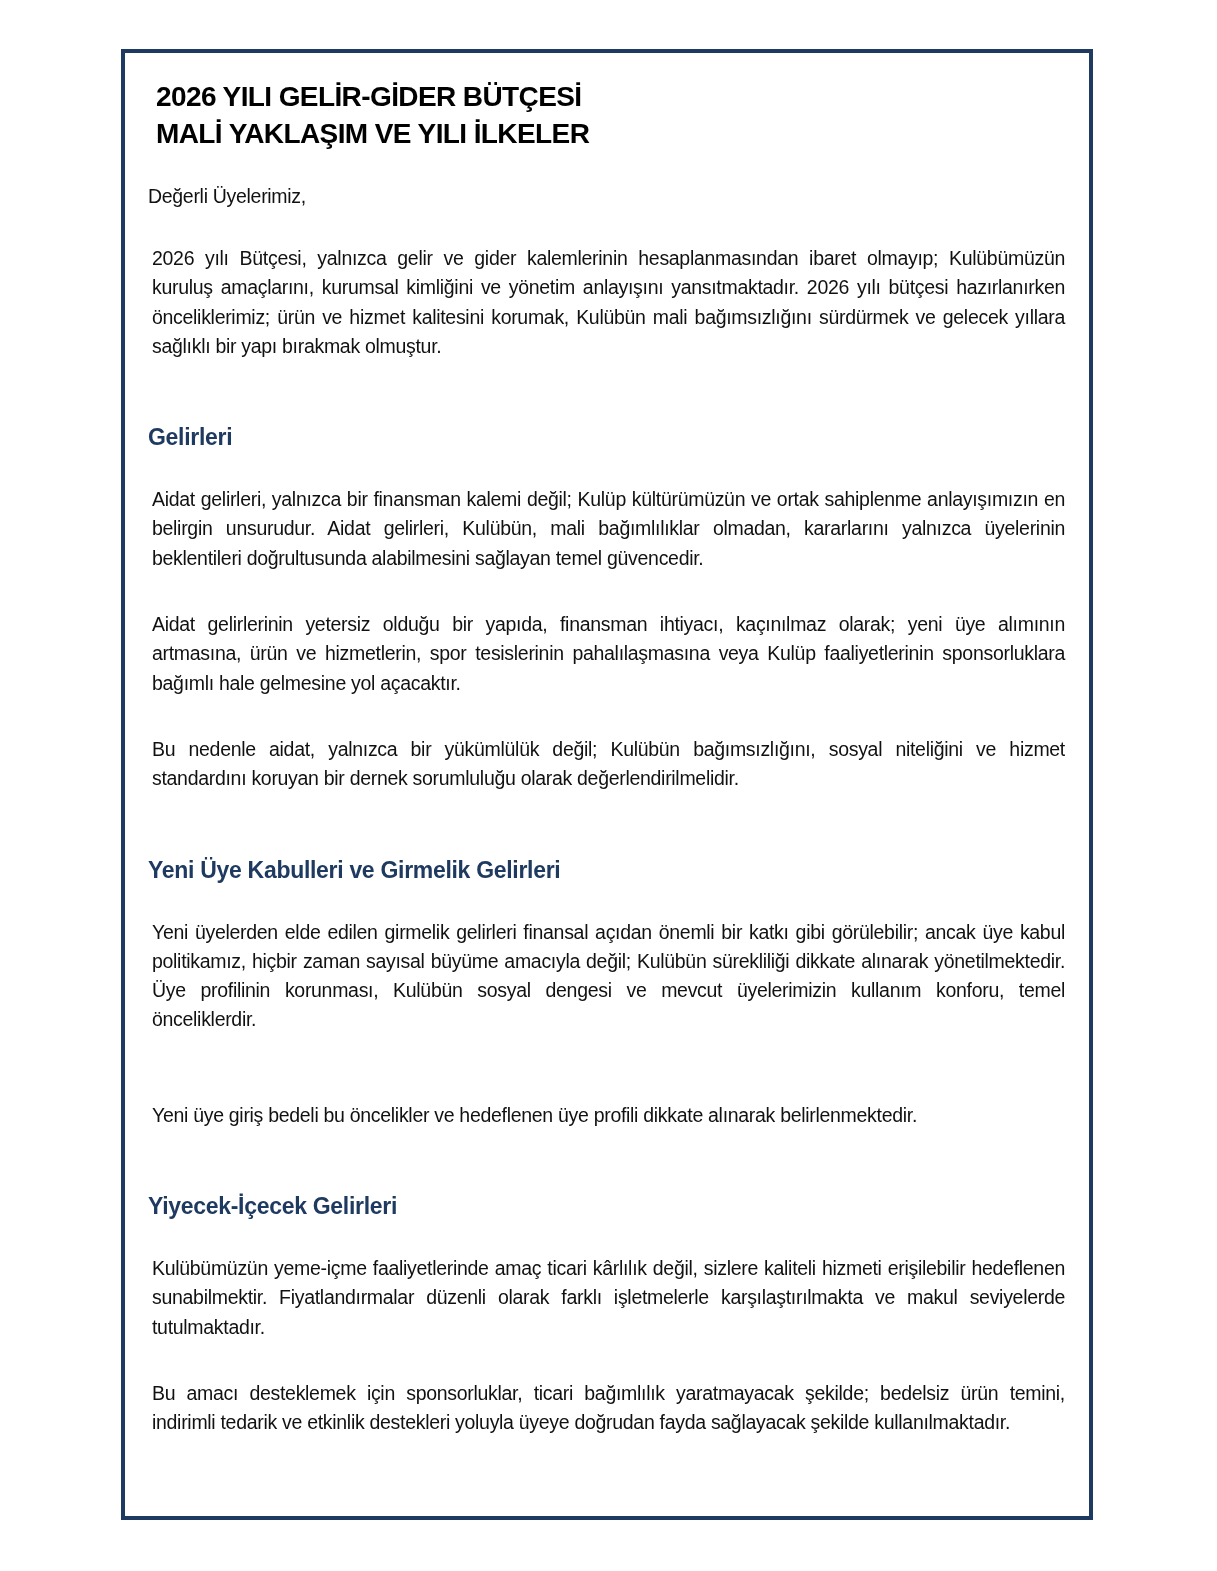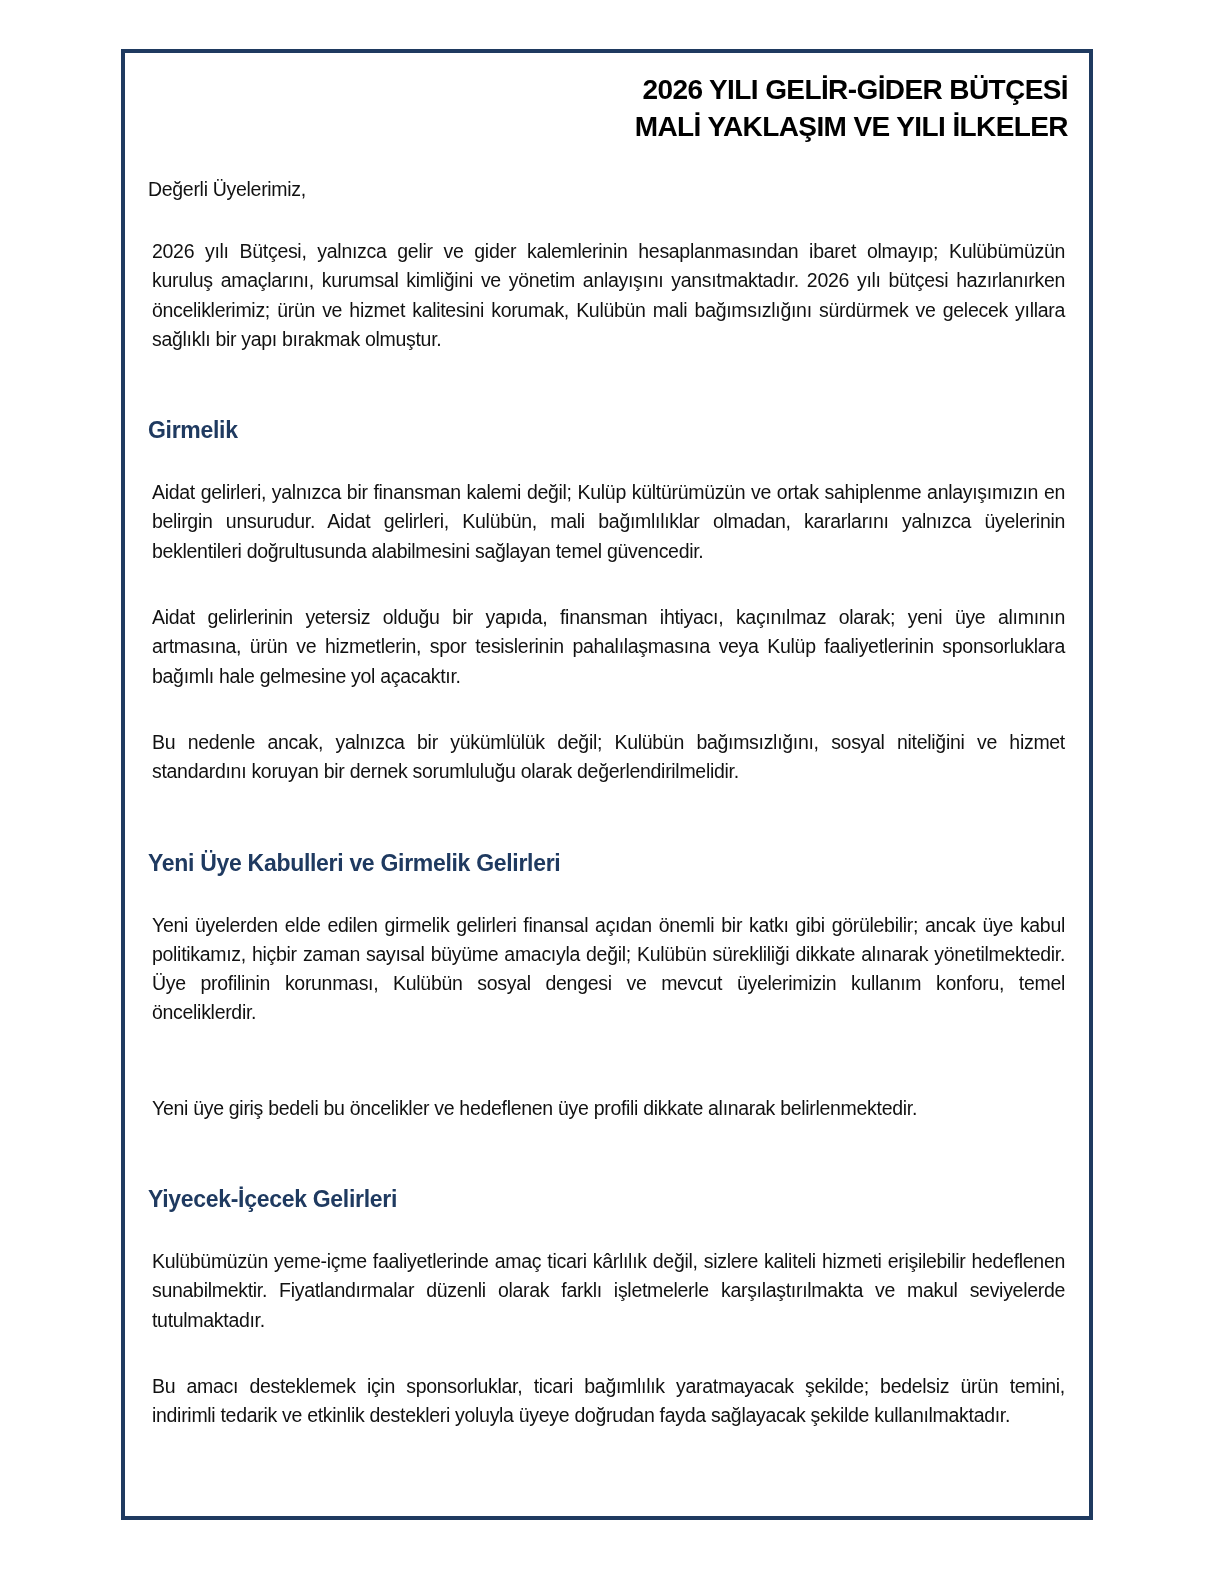--- a/index.html
+++ b/index.html
@@ -23,27 +23,27 @@
       border: 4px solid #1f3a60;
       box-sizing: content-box;
     }
     .content {
       position: absolute;
       left: 148px;
       top: 70px;
       width: 921px;
     }
     .title {
-      text-align: right;
+      text-align: left;
       font-weight: bold;
       font-size: 28px;
       line-height: 37px;
       letter-spacing: -0.6px;
       color: #000000;
-      margin: 1px;
+      margin: 8px;
     }
     .greeting {
       font-size: 19.5px;
       line-height: 29px;
       margin-top: 30px;
       letter-spacing: -0.3px;
     }
     p.para {
       font-size: 19.5px;
       line-height: 29.3px;
@@ -73,27 +73,27 @@
     <div>MALİ YAKLAŞIM VE YILI İLKELER</div>
   </h1>
 
   <div class="greeting">Değerli Üyelerimiz,</div>
   <div class="gap-small"></div>
   <p class="para">2026 yılı Bütçesi, yalnızca gelir ve gider kalemlerinin hesaplanmasından ibaret olmayıp; Kulübümüzün kuruluş amaçlarını, kurumsal kimliğini ve yönetim anlayışını yansıtmaktadır.  2026 yılı bütçesi hazırlanırken önceliklerimiz; ürün ve hizmet kalitesini korumak, Kulübün mali bağımsızlığını sürdürmek ve gelecek yıllara sağlıklı bir yapı bırakmak olmuştur.</p>
 
   <div class="gap-large"></div>
 
   <section>
-    <h2 class="section">Girmelik</h2>
+    <h2 class="section">Gelirleri</h2>
     <div class="gap-small"></div>
     <p class="para">Aidat gelirleri, yalnızca bir finansman kalemi değil; Kulüp kültürümüzün ve ortak sahiplenme anlayışımızın en belirgin unsurudur. Aidat gelirleri, Kulübün, mali bağımlılıklar olmadan, kararlarını yalnızca üyelerinin beklentileri doğrultusunda alabilmesini sağlayan temel güvencedir.</p>
     <div class="gap-small"></div>
     <p class="para">Aidat gelirlerinin yetersiz olduğu bir yapıda, finansman ihtiyacı, kaçınılmaz olarak; yeni üye alımının artmasına, ürün ve hizmetlerin, spor tesislerinin pahalılaşmasına veya Kulüp faaliyetlerinin sponsorluklara bağımlı hale gelmesine yol açacaktır.</p>
     <div class="gap-small"></div>
-    <p class="para">Bu nedenle ancak, yalnızca bir yükümlülük değil; Kulübün bağımsızlığını, sosyal niteliğini ve hizmet standardını koruyan bir dernek sorumluluğu olarak değerlendirilmelidir.</p>
+    <p class="para">Bu nedenle aidat, yalnızca bir yükümlülük değil; Kulübün bağımsızlığını, sosyal niteliğini ve hizmet standardını koruyan bir dernek sorumluluğu olarak değerlendirilmelidir.</p>
   </section>
 
   <div class="gap-large"></div>
 
   <section>
     <h2 class="section">Yeni Üye Kabulleri ve Girmelik Gelirleri</h2>
     <div class="gap-small"></div>
     <p class="para">Yeni üyelerden elde edilen girmelik gelirleri finansal açıdan önemli bir katkı gibi görülebilir; ancak üye kabul politikamız, hiçbir zaman sayısal büyüme amacıyla değil; Kulübün sürekliliği dikkate alınarak yönetilmektedir. Üye profilinin korunması, Kulübün sosyal dengesi ve mevcut üyelerimizin kullanım konforu, temel önceliklerdir.</p>
     <div class="gap-small"></div>
     <div class="gap-small"></div>

